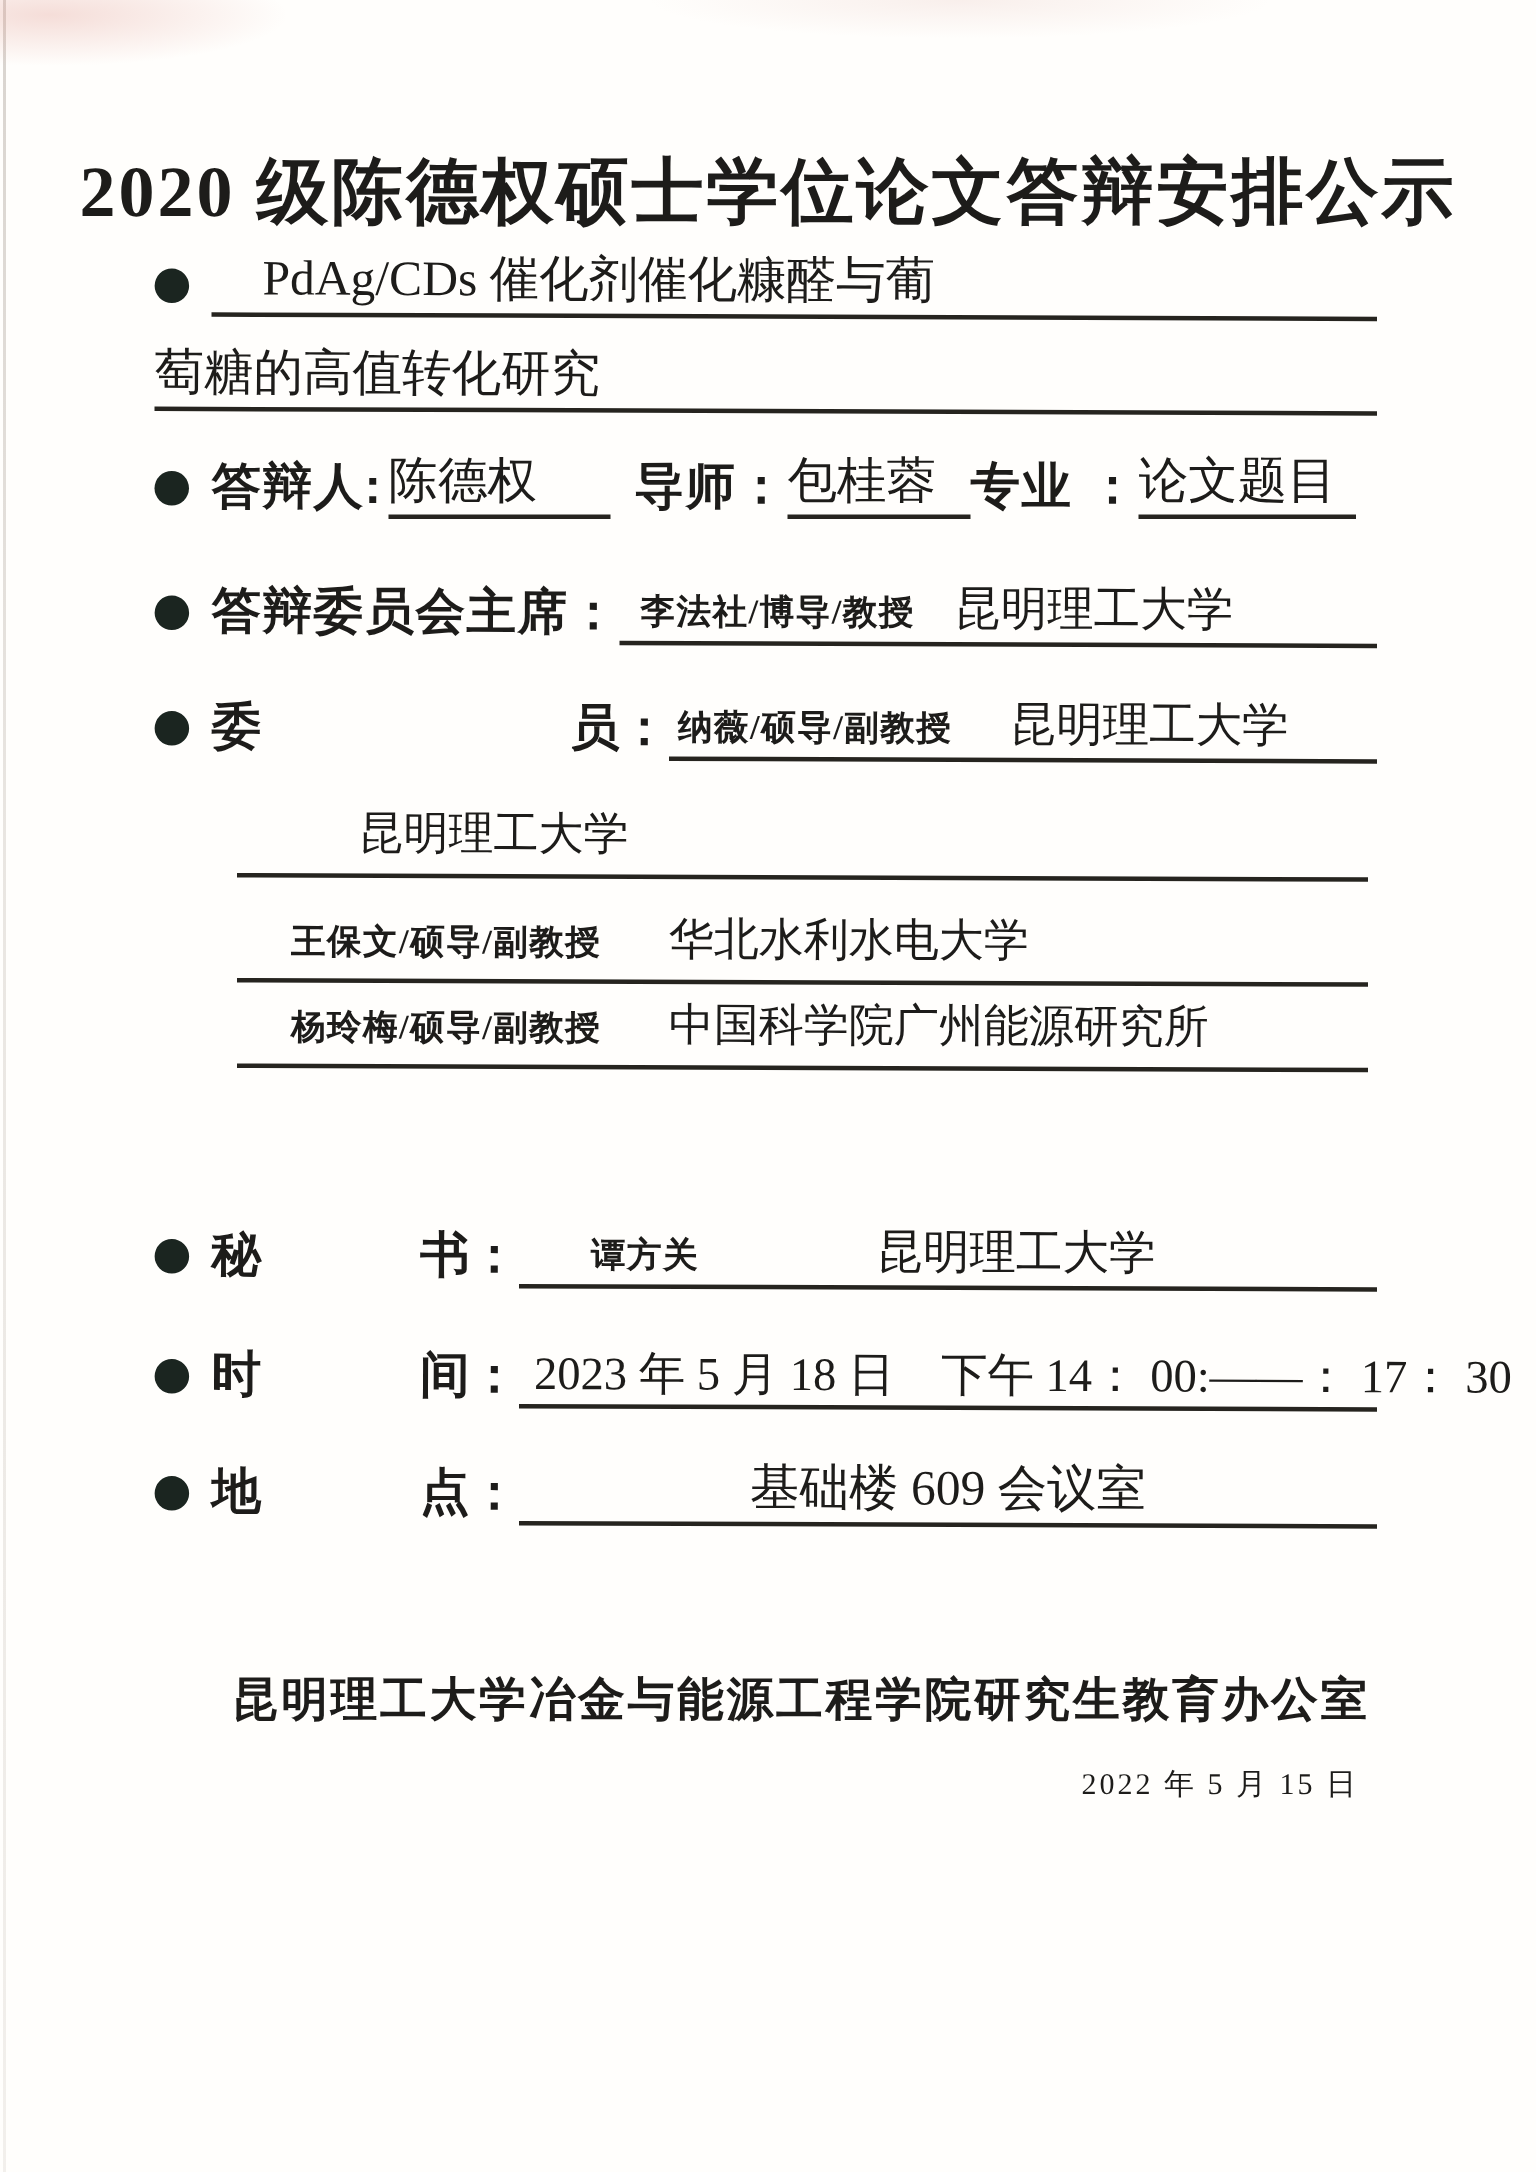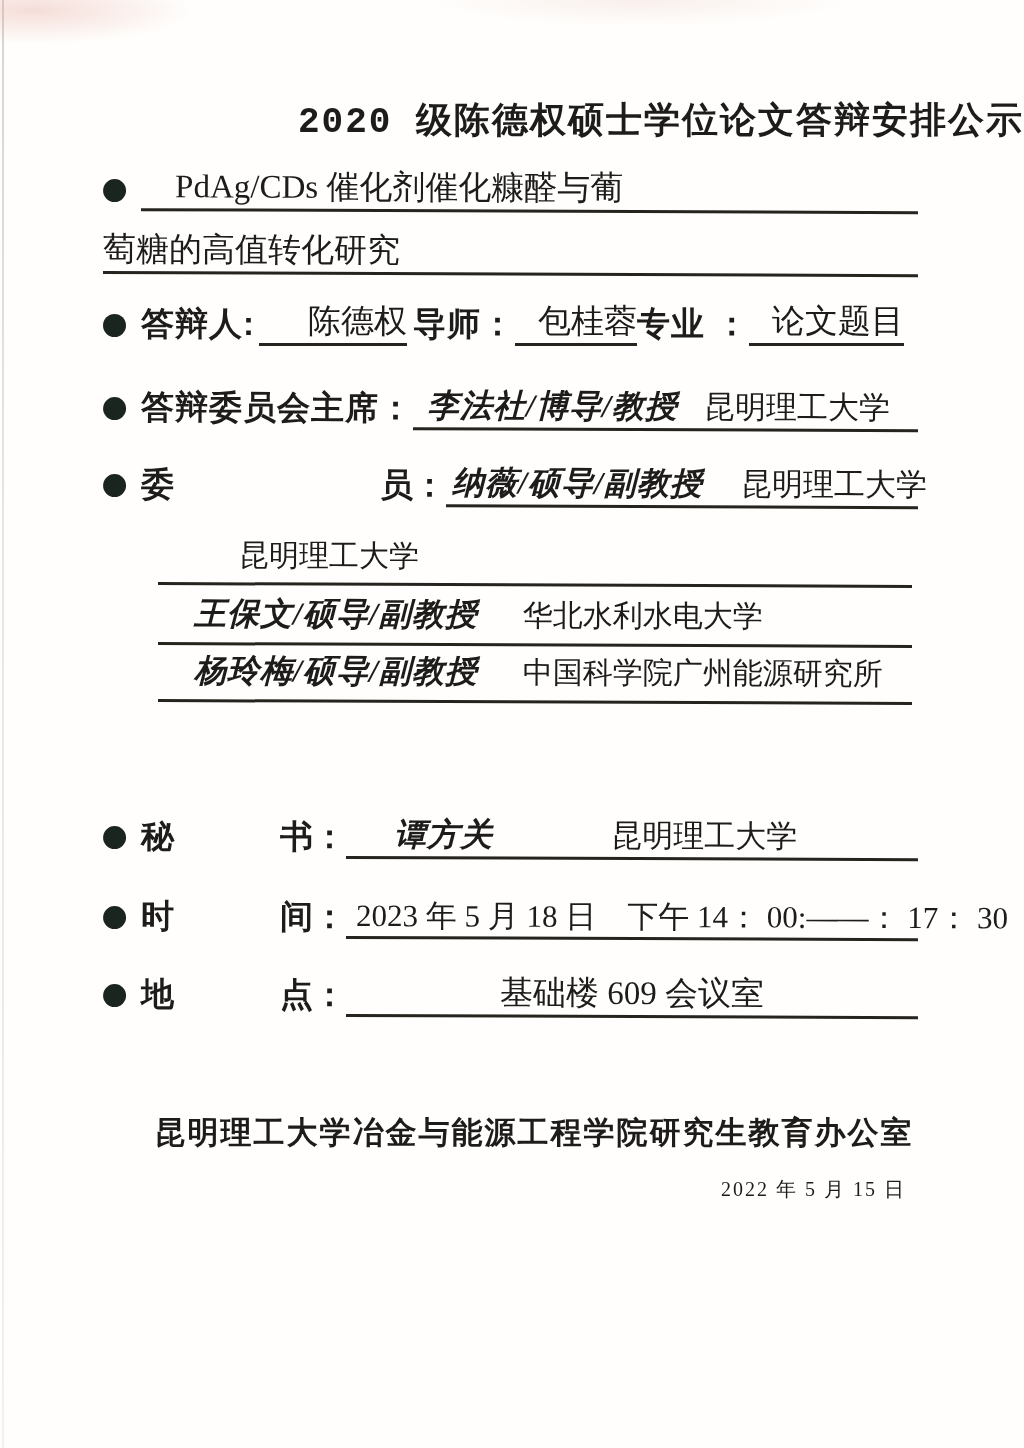--- a/index.html
+++ b/index.html
@@ -49,40 +49,41 @@
     margin-right:15px;
     margin-bottom:9px;
   }
   .lbl{
     font-family:"Liberation Sans","DejaVu Sans",sans-serif;
     font-weight:700;
     letter-spacing:1px;
   }
   .val{font-family:"Liberation Serif","DejaVu Serif",serif;}
   .hand{
-    font-style:italic;font-weight:700;
-    font-size:32px;
+    font-weight:700;
+    font-size:23px;
     font-family:"Liberation Serif","DejaVu Serif",serif;
     letter-spacing:1px;
+    margin-top:20px;
   }
   .ul{border-bottom:3px solid #26241f;}
   .fill{flex:1;min-width:0;}
-  .seg{display:inline-block;text-align:right;}
+  .seg{display:inline-block;text-align:left;}
 
   .lblpair{
     display:flex;justify-content:space-between;
     font-family:"Liberation Sans","DejaVu Sans",sans-serif;
     font-weight:700;flex:none;
   }
 
   .title{
     position:absolute;top:96px;left:0;width:100%;
-    text-align:right;
-    font-family:Liberation Mono, monospace;
-    font-weight:700;font-size:36px;letter-spacing:2px;
+    text-align:center;
+    font-family:Liberation Serif, serif;
+    font-weight:700;font-size:48px;letter-spacing:2px;
   }
 
   .member-row{
     position:absolute;left:158px;right:112px;
     display:flex;align-items:baseline;
     border-bottom:3px solid #26241f;
     padding:0 0 6px 36px;
     white-space:nowrap;
   }
   .member-aff{font-size:30px;margin-left:45px;}
@@ -113,21 +114,21 @@
   </div>
 
   <div class="row tilt" style="top:228px;left:103px;right:106px;">
     <span class="ul fill val">萄糖的高值转化研究</span>
   </div>
 
   <div class="row" style="top:300px;left:103px;right:120px;">
     <span class="bullet"></span>
     <span class="lbl">答辩人:</span>
     <span class="ul seg val" style="width:148px;margin-left:4px;">陈德权</span>
-    <span class="lbl" style="margin-left:6px;">导师：</span>
+    <span class="lbl" style="margin-left:16px;">导师：</span>
     <span class="ul seg val" style="width:122px;">包桂蓉</span>
     <span class="lbl">专业 ：</span>
     <span class="ul fill val seg">论文题目</span>
   </div>
 
   <div class="row tilt" style="top:383px;left:103px;right:106px;">
     <span class="bullet"></span>
     <span class="lbl">答辩委员会主席：</span>
     <span class="ul fill" style="padding-left:14px;">
       <span class="hand">李法社/博导/教授</span>

